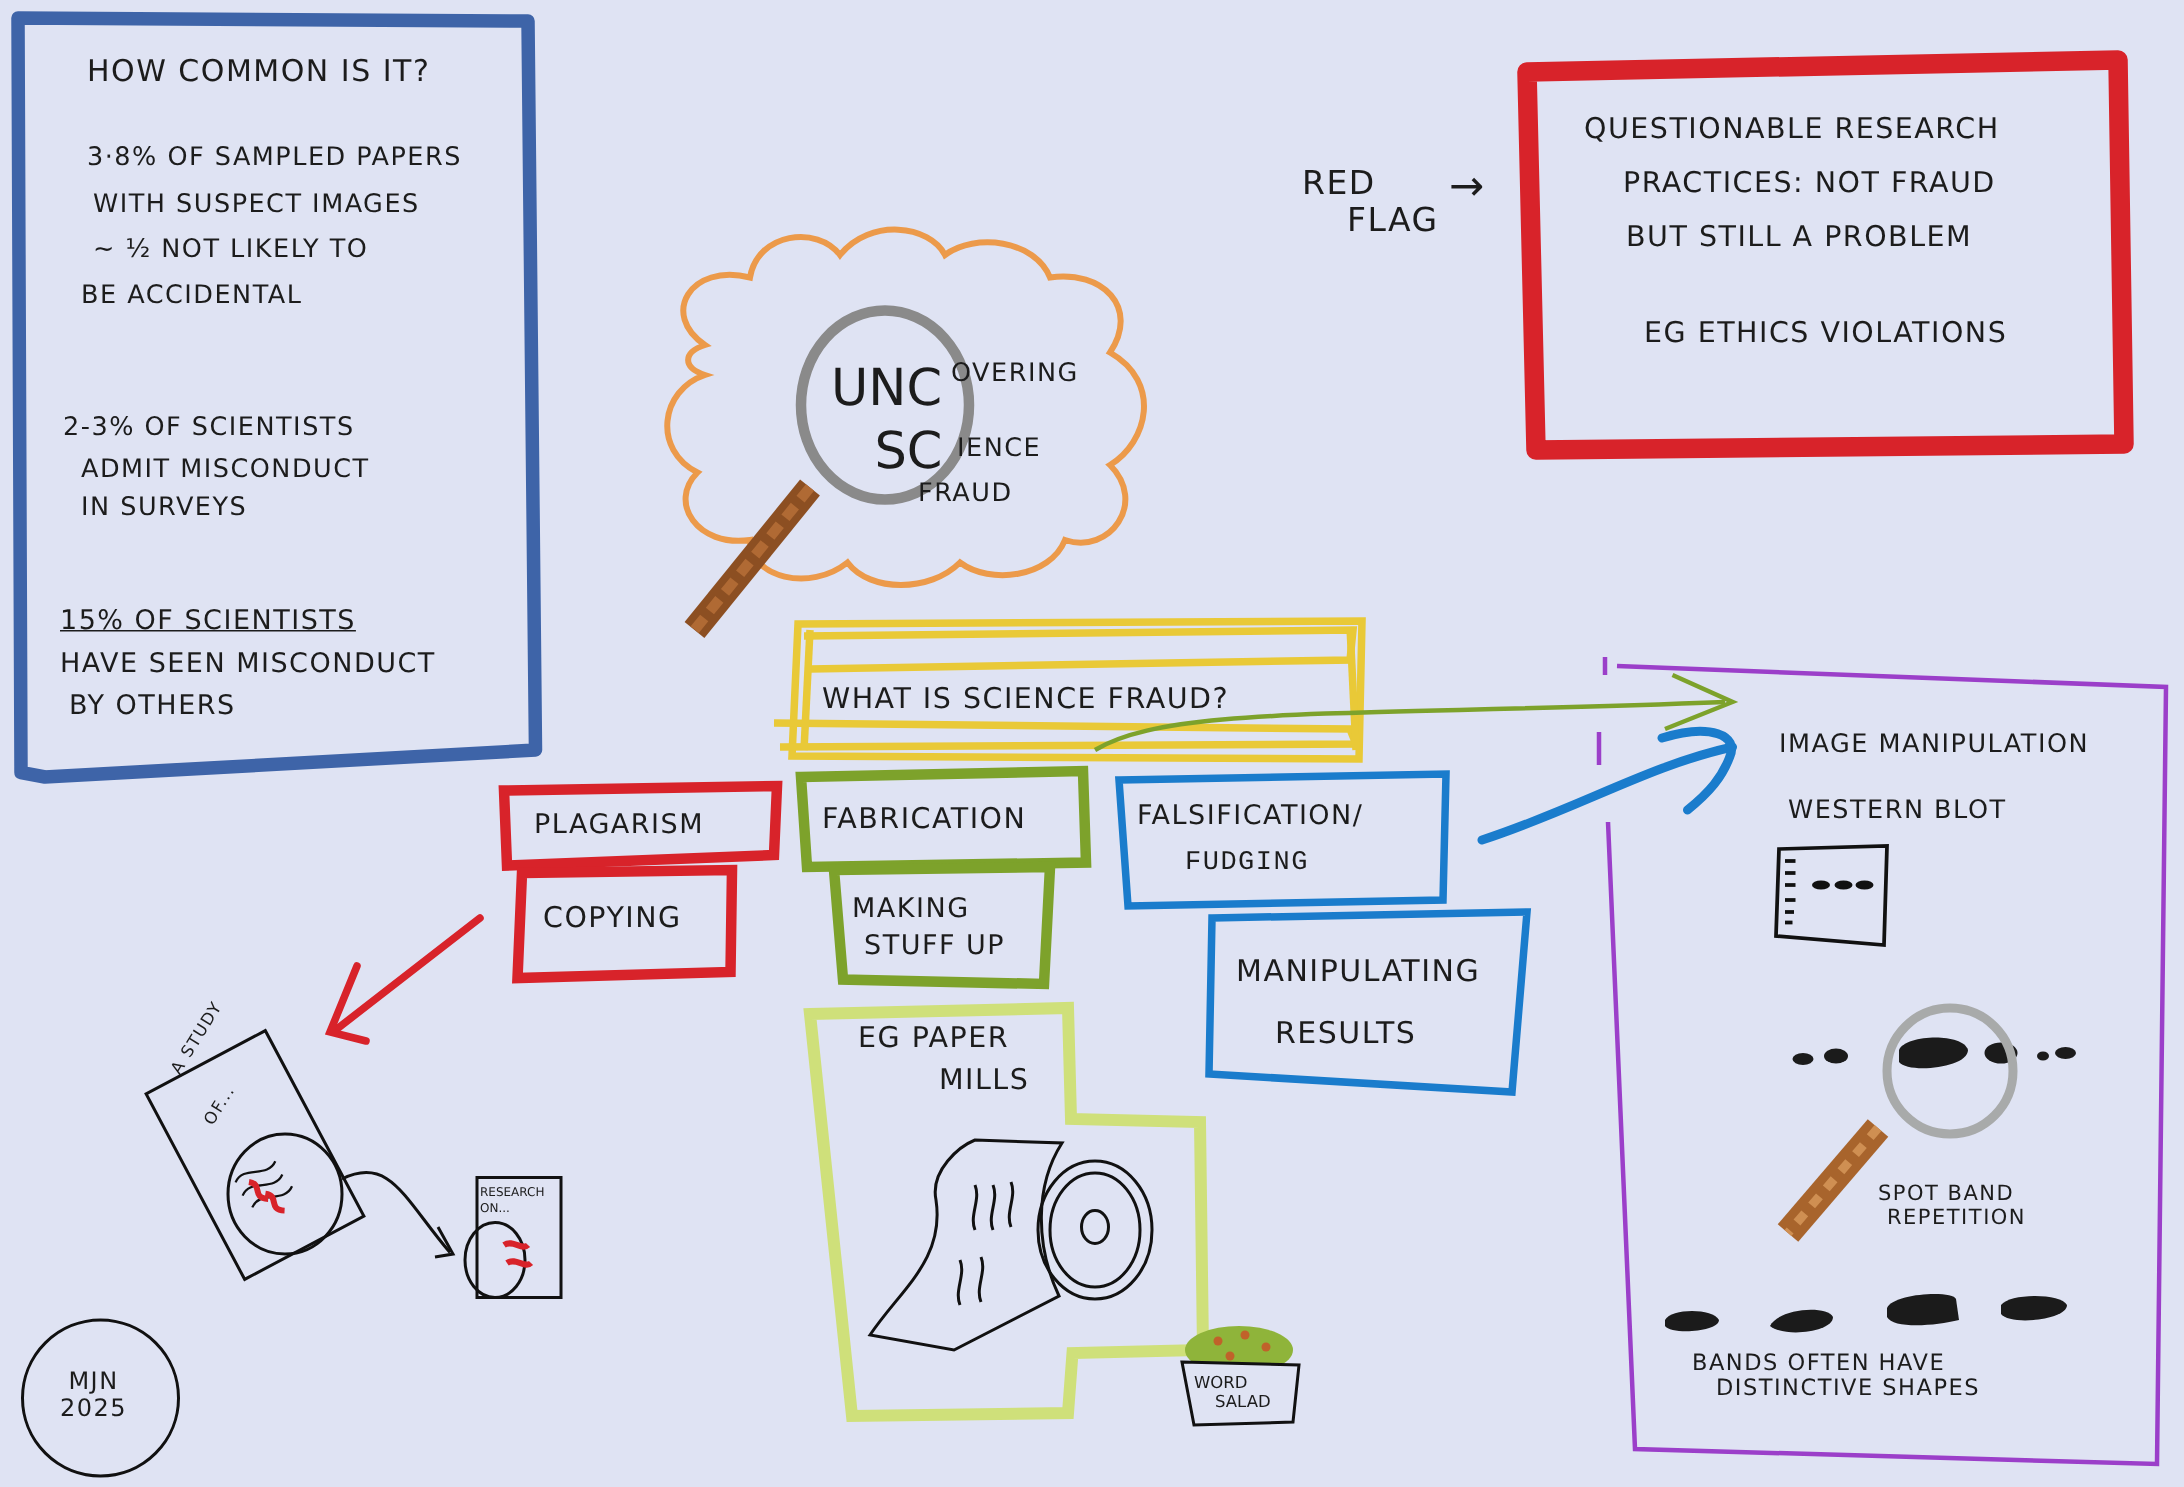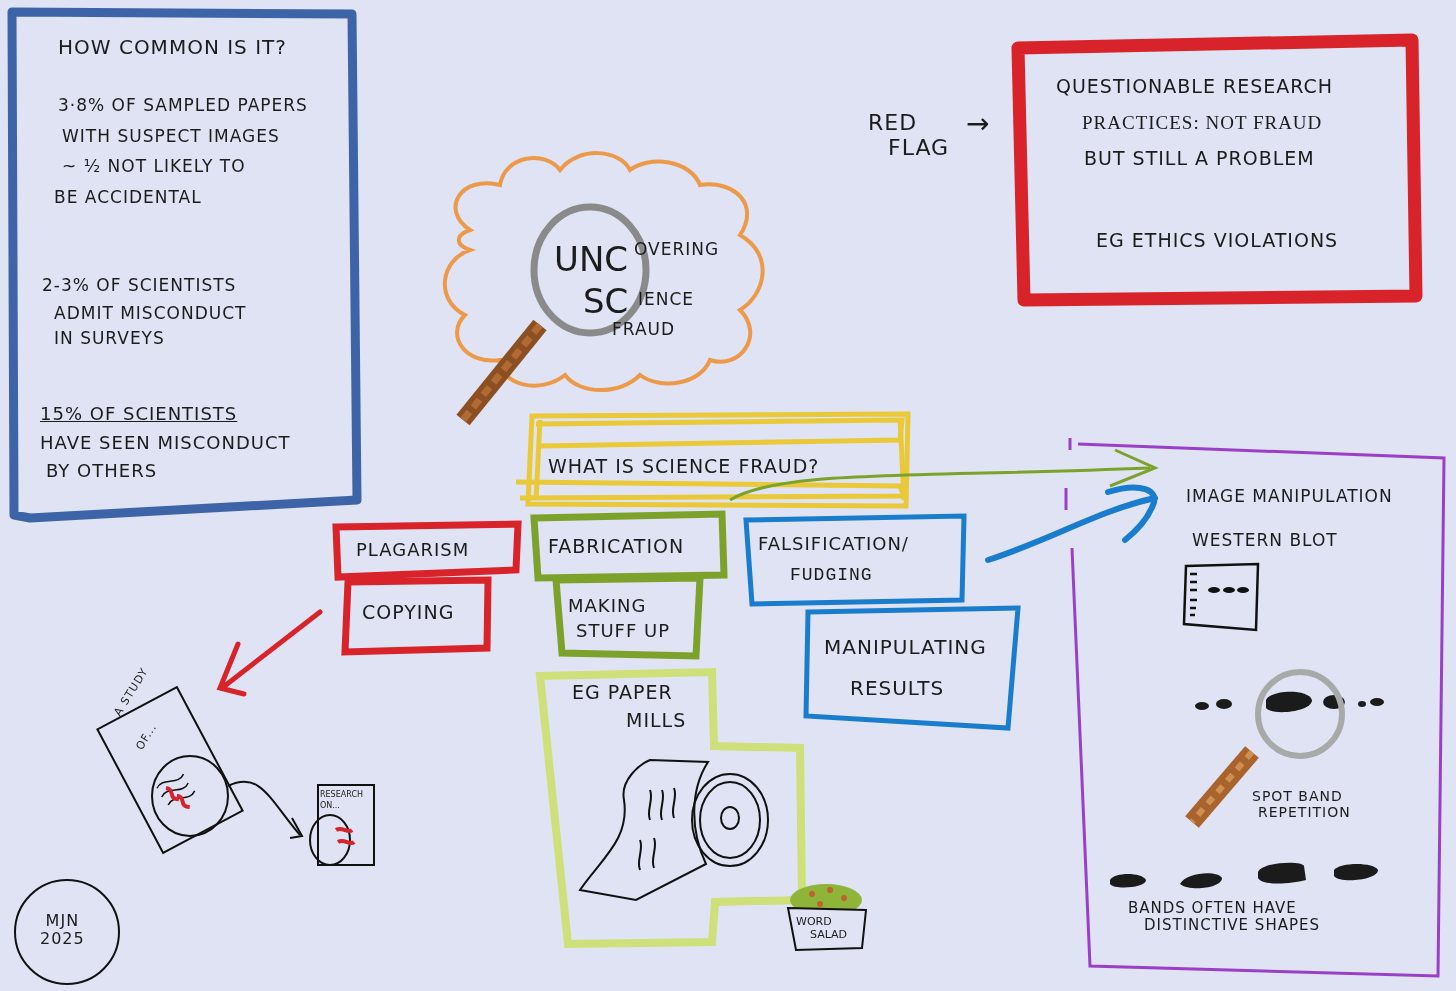--- a/index.html
+++ b/index.html
@@ -149,27 +149,27 @@
 </div>
 
 <div class="abs hand" style="left:554px;top:240px;font-size:34px;letter-spacing:0;">UNC</div>
 <div class="abs hand" style="left:634px;top:240px;font-size:17px;">OVERING</div>
 <div class="abs hand" style="left:583px;top:282px;font-size:34px;letter-spacing:0;">SC</div>
 <div class="abs hand" style="left:638px;top:290px;font-size:17px;">IENCE</div>
 <div class="abs hand" style="left:612px;top:320px;font-size:17px;">Fraud</div>
 
 <div class="abs hand" style="left:868px;top:110px;font-size:22px;">
   <div>Red</div>
-  <div style="margin-left:20px;">Flag</div>
+  <div style="margin-left:30px;">Flag</div>
 </div>
 <div class="abs hand" style="left:966px;top:108px;font-size:28px;">→</div>
 <div class="abs hand" style="left:1056px;top:76px;font-size:19px;">
   <div style="margin-bottom:14px;">Questionable research</div>
-  <div style="margin-bottom:14px;margin-left:26px;font-family:Liberation Serif, serif;">practices: not fraud</div>
-  <div style="margin-bottom:60px;margin-left:28px;">but still a problem</div>
+  <div style="margin-bottom:14px;margin-left:26px;">practices: not fraud</div>
+  <div style="margin-bottom:42px;margin-left:28px;">but still a problem</div>
   <div style="margin-left:40px;">eg ethics violations</div>
 </div>
 
 <div class="abs hand" style="left:548px;top:456px;font-size:19px;">What is science fraud?</div>
 
 <div class="abs hand" style="left:356px;top:540px;font-size:18px;">Plagarism</div>
 <div class="abs hand" style="left:362px;top:602px;font-size:19px;">Copying</div>
 
 <div class="abs hand" style="left:548px;top:536px;font-size:19px;">Fabrication</div>
 <div class="abs hand" style="left:568px;top:596px;font-size:18px;">

